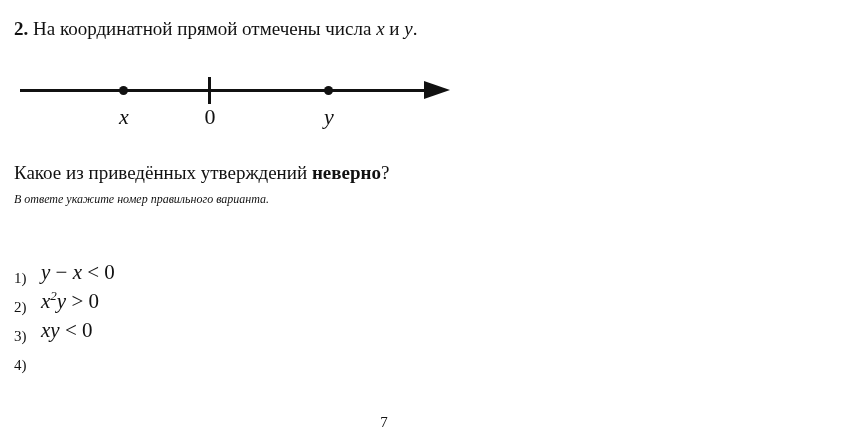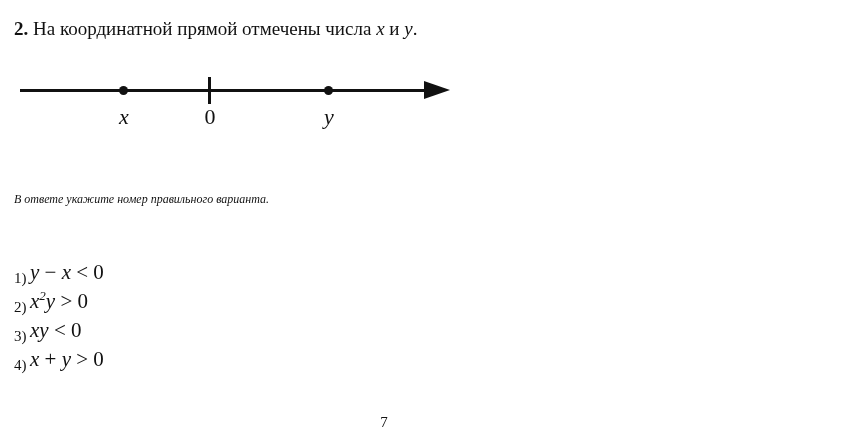--- a/index.html
+++ b/index.html
@@ -119,21 +119,21 @@
     height: 29px;
   }
   .opt .num {
     position: absolute;
     left: 0;
     bottom: 0;
     font-size: 15px;
   }
   .opt .expr {
     position: absolute;
-    left: 16px;
+    left: 27px;
     bottom: 2px;
     font-size: 21px;
     font-style: italic;
     white-space: nowrap;
     text-align: center;
   }
   .opt .expr .op {
     font-style: normal;
   }
   sup.sq {
@@ -165,20 +165,23 @@
     <div class="axis"></div>
     <div class="arrowhead"></div>
     <div class="dot x"></div>
     <div class="tick"></div>
     <div class="dot y"></div>
     <div class="lbl x">x</div>
     <div class="lbl zero">0</div>
     <div class="lbl y">y</div>
   </div>
 
+  <div class="q-line">
+    <span>Какое из приведённых утверждений </span><b>неверно</b><span>?</span>
+  </div>
   <div class="q-italic">В ответе укажите номер правильного варианта.</div>
 
   <div class="options">
 
     <div class="opt">
       <span class="num">1)</span>
       <span class="expr"><span>y</span><span class="op"> − </span><span>x</span><span class="op"> &lt; </span><span class="op">0</span></span>
     </div>
 
     <div class="opt">
@@ -186,20 +189,19 @@
       <span class="expr"><span>x</span><sup class="sq">2</sup><span>y</span><span class="op"> &gt; </span><span class="op">0</span></span>
     </div>
 
     <div class="opt">
       <span class="num">3)</span>
       <span class="expr"><span>xy</span><span class="op"> &lt; </span><span class="op">0</span></span>
     </div>
 
     <div class="opt">
       <span class="num">4)</span>
-      <span class="expr"><span>x</span><span class="op"> + </span><span>y</span><span class="op"> &gt; </span><span class="op">0</span></span>
     </div>
 
   </div>
 
   <div class="footer-page">7</div>
 
 </div>
 
 </body></html>

